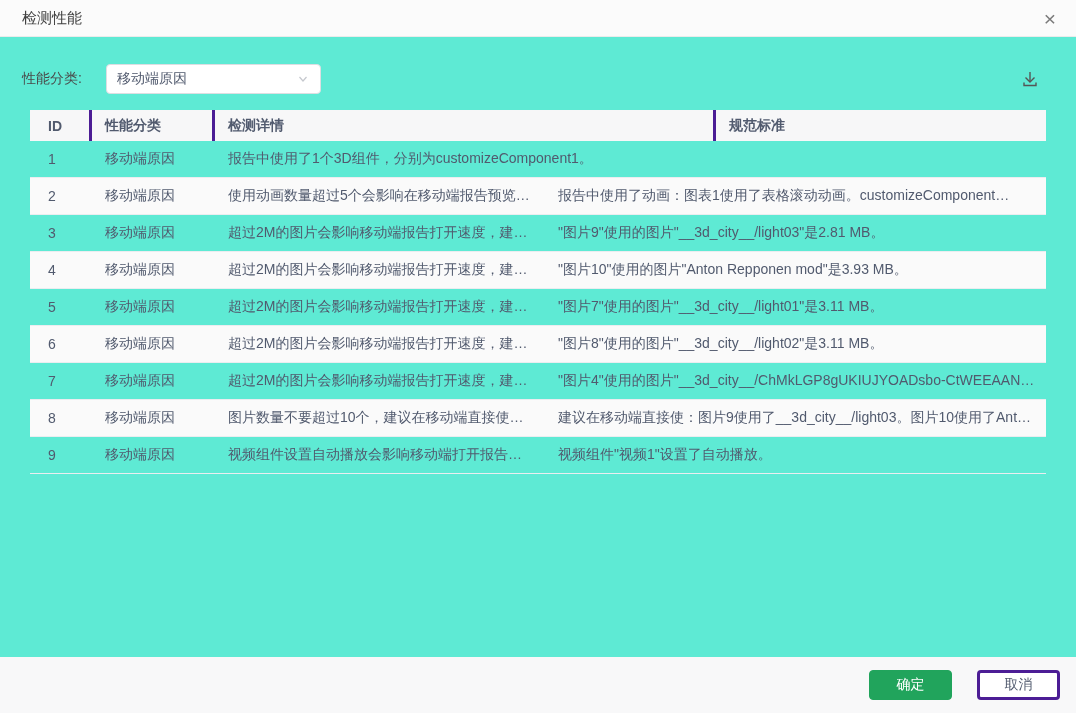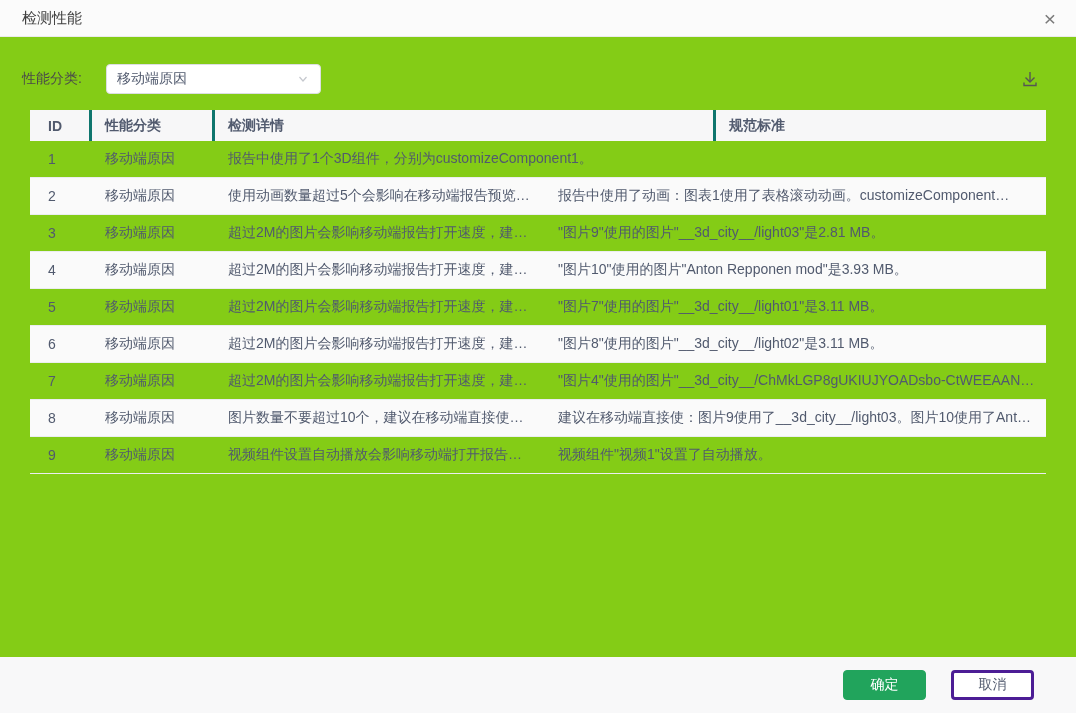--- a/index.html
+++ b/index.html
@@ -1,21 +1,21 @@
 <!DOCTYPE html>
 <html style="--accent-green: #21a45c; --header-bg: #f7f7f8; --stripe-bg: #fafafa; --footer-bg: #f8f8f9;"><head>
 <meta charset="utf-8">
 <style>
   * { box-sizing: border-box; margin: 0; padding: 0; }
   html, body {
     width: 1076px; height: 713px;
     font-family: "Liberation Sans", "DejaVu Sans", sans-serif;
     background: #fff; overflow: hidden;
   }
-  .dialog { position: relative; width: 1076px; height: 713px; background: #84cc16; }
+  .dialog { position: relative; width: 1076px; height: 713px; background: #5eead4; }
 
   
   .titlebar {
     height: 37px; background: #fbfbfb; border-bottom: 1px solid #ebebeb;
     display: flex; align-items: center; justify-content: space-between;
     padding: 0 16px 0 22px;
   }
   .titlebar .title { font-size: 15px; color: #404040; }
   .titlebar .close {
     font-size: 21px; line-height: 1; color: #7a7a7a; cursor: pointer;
@@ -38,41 +38,41 @@
   .download-btn {
     margin-left: auto; background: transparent; border: none; cursor: pointer;
     padding: 2px; display: flex; align-items: center;
   }
 
   
   .table { margin: 0 30px; font-size: 14px; color: #515a6e; }
   .thead { display: flex; background: var(--header-bg, #f7f7f8); height: 31px; align-items: center; }
   .th {
     font-weight: bold; color: #515a6e; height: 100%;
-    display: flex; align-items: center; border-right: 3px solid #0f766e;
+    display: flex; align-items: center; border-right: 3px solid #4c1d95;
     white-space: nowrap; overflow: hidden;
   }
   .th:last-child { border-right: none; }
   .tbody .tr {
     display: flex; height: 37px; align-items: center;
     border-bottom: 1px solid #ebedf0;
   }
   .tbody .tr:nth-child(even) { background: var(--stripe-bg, #fafafa); }
   .td { white-space: nowrap; overflow: hidden; }
   .col-id     { width: 62px;  padding-left: 18px; }
   .col-cat    { width: 123px; padding-left: 13px; }
   .col-std    { width: 330px; padding-left: 13px; }
   .col-detail { flex: 1;      padding-left: 13px; padding-right: 10px; }
 
   
   .footer {
     position: absolute; left: 0; right: 0; bottom: 0; height: 56px;
     background: var(--footer-bg, #f8f8f9);
     display: flex; align-items: center; justify-content: flex-end;
-    padding-right: 42px; gap: 25px;
+    padding-right: 16px; gap: 25px;
   }
   .btn {
     min-width: 83px; height: 30px; border-radius: 4px; font-size: 14px;
     cursor: pointer; font-family: inherit; padding: 0 16px;
   }
   .btn-primary {
     background: var(--accent-green, #21a45c);
     border: 1px solid var(--accent-green, #21a45c);
     color: #fff;
   }

